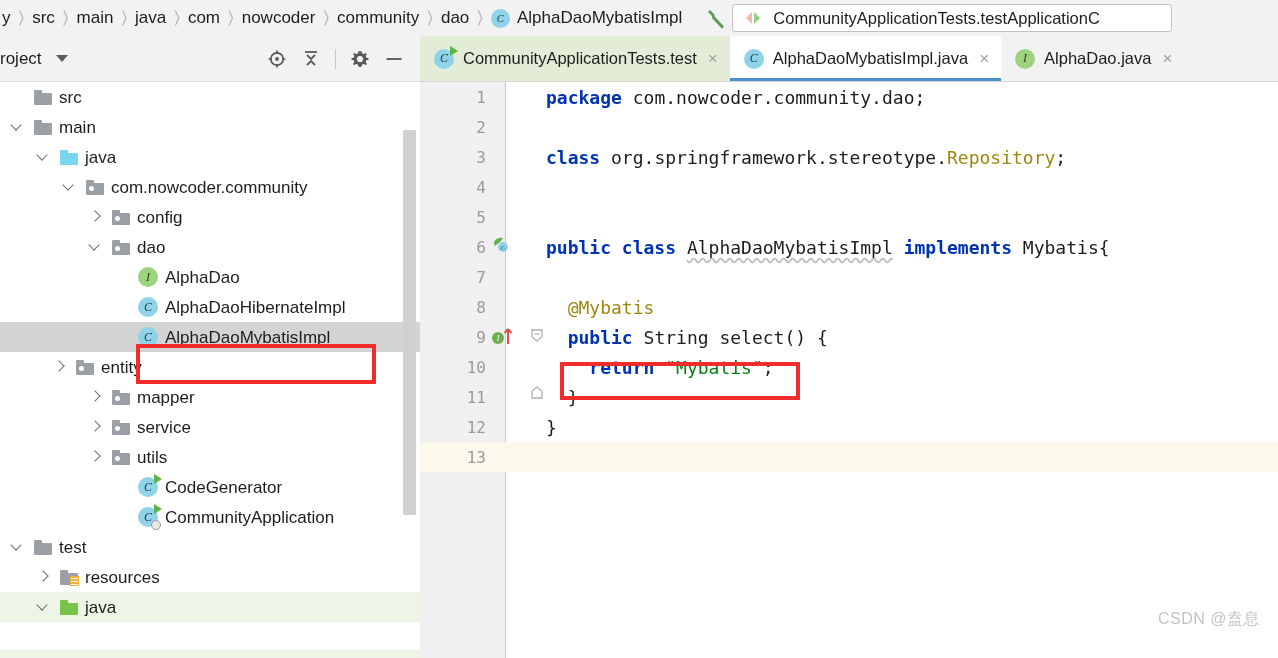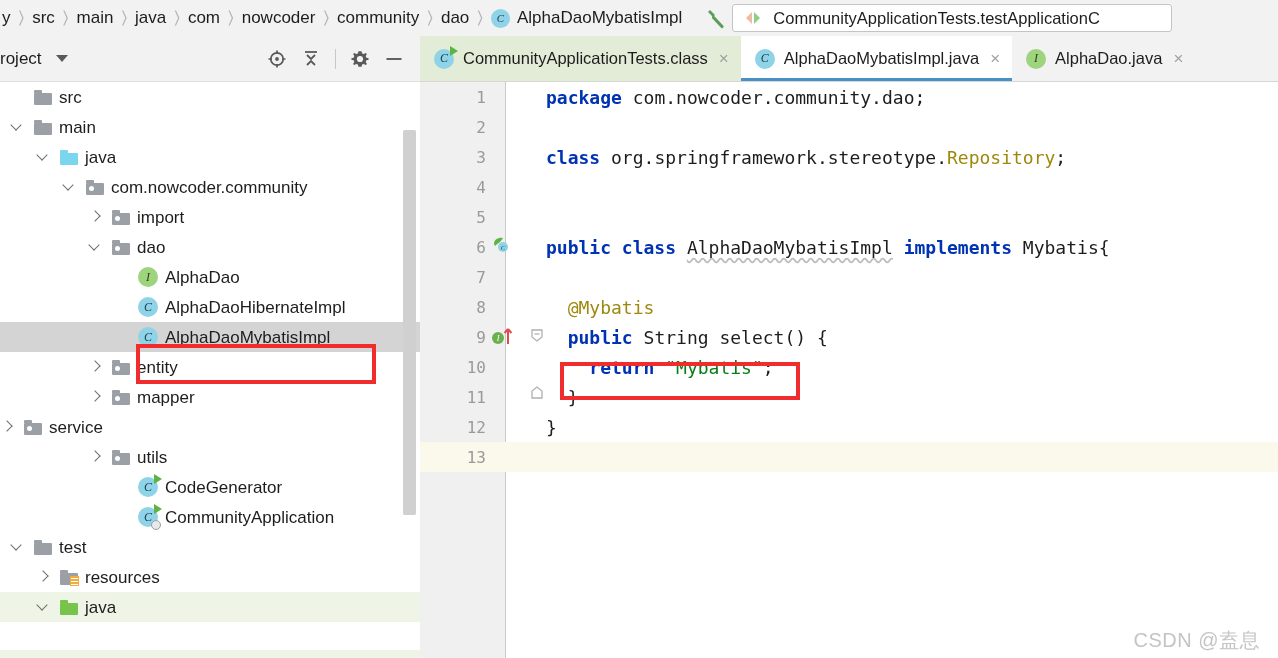--- a/index.html
+++ b/index.html
@@ -172,22 +172,22 @@
   .ann { color: #9e880d; }
   .str { color: #067d17; }
   .pl  { color: #1d1d1d; margin-top: 8px; }
   .typo { text-decoration: underline; text-decoration-style: wavy; text-decoration-color: #bdbdbd; text-underline-offset: 4px;}
 
   
   .redbox { position: absolute; border: 4px solid #f02c2c; pointer-events:none; }
 
   
   .watermark {
-    position: absolute; right: 18px; bottom: 4px;
-    font-size: 20px; color: #c4c4c4; letter-spacing: 0.5px;
+    position: absolute; right: 18px; bottom: 28px;
+    font-size: 16px; color: #c4c4c4; letter-spacing: 0.5px;
   }
   .leftbottom {
     position:absolute; left:0; bottom:0; width:420px; height:8px; background:#eef5e6;
   }
 </style>
 </head>
 <body>
 
 <div id="app">
 
@@ -332,21 +332,21 @@
         <div class="node" style="padding-left: 88px;">
           <span class="arrow right"></span>
           <span style="width: 10px; flex: 0 0 10px;"></span>
           <span class="ico">
             <span class="folder gray">
               <span class="tab"></span>
               <span class="body"></span>
               <span class="dot"></span>
             </span>
           </span>
-          <span class="lbl">import</span>
+          <span class="lbl">config</span>
         </div>
         <div class="node" style="padding-left: 88px;">
           <span class="arrow down"></span>
           <span style="width: 10px; flex: 0 0 10px;"></span>
           <span class="ico">
             <span class="folder gray">
               <span class="tab"></span>
               <span class="body"></span>
               <span class="dot"></span>
             </span>
@@ -370,45 +370,45 @@
           <span class="lbl">AlphaDaoHibernateImpl</span>
         </div>
         <div class="node sel" style="padding-left: 114px;">
           <span class="arrow none"></span>
           <span style="width: 10px; flex: 0 0 10px;"></span>
           <span class="ico">
             <span class="circ c">C</span>
           </span>
           <span class="lbl">AlphaDaoMybatisImpl</span>
         </div>
+        <div class="node" style="padding-left: 52px;">
+          <span class="arrow right"></span>
+          <span style="width: 10px; flex: 0 0 10px;"></span>
+          <span class="ico">
+            <span class="folder gray">
+              <span class="tab"></span>
+              <span class="body"></span>
+              <span class="dot"></span>
+            </span>
+          </span>
+          <span class="lbl">entity</span>
+        </div>
         <div class="node" style="padding-left: 88px;">
           <span class="arrow right"></span>
           <span style="width: 10px; flex: 0 0 10px;"></span>
           <span class="ico">
             <span class="folder gray">
               <span class="tab"></span>
               <span class="body"></span>
               <span class="dot"></span>
             </span>
           </span>
-          <span class="lbl">entity</span>
+          <span class="lbl">mapper</span>
         </div>
         <div class="node" style="padding-left: 88px;">
-          <span class="arrow right"></span>
-          <span style="width: 10px; flex: 0 0 10px;"></span>
-          <span class="ico">
-            <span class="folder gray">
-              <span class="tab"></span>
-              <span class="body"></span>
-              <span class="dot"></span>
-            </span>
-          </span>
-          <span class="lbl">mapper</span>
-        </div>
-        <div class="node" style="">
           <span class="arrow right"></span>
           <span style="width: 10px; flex: 0 0 10px;"></span>
           <span class="ico">
             <span class="folder gray">
               <span class="tab"></span>
               <span class="body"></span>
               <span class="dot"></span>
             </span>
           </span>
           <span class="lbl">service</span>
@@ -484,21 +484,21 @@
       <div class="thumb"></div>
     </div>
   </div>
   <div class="leftbottom"></div>
 
   <div class="tabbar" id="tabbar">
       <div class="etab test">
         <span class="ticon">
           <span class="circ c">C<i class="runmark"></i></span>
         </span>
-        <span>CommunityApplicationTests.class</span>
+        <span>CommunityApplicationTests.test</span>
         <span class="tclose">×</span>
       </div>
       <div class="etab active">
         <span class="ticon">
           <span class="circ c">C</span>
         </span>
         <span>AlphaDaoMybatisImpl.java</span>
         <span class="tclose">×</span>
       </div>
       <div class="etab inactive">

